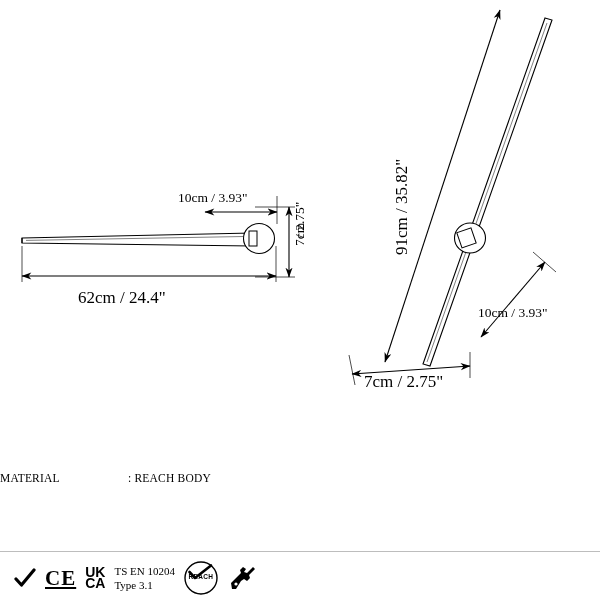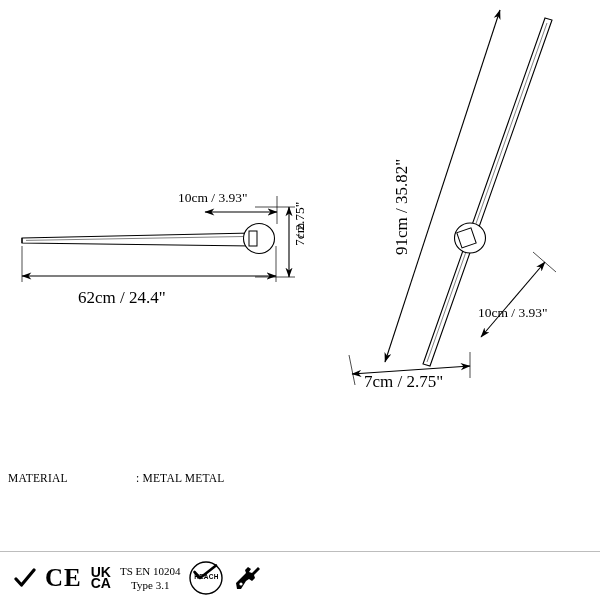--- a/index.html
+++ b/index.html
@@ -11,21 +11,21 @@
     color:#000000;
     overflow:hidden;
     position:relative;
   }
   #stage { position:absolute; left:0; top:0; width:600px; height:600px; }
   svg.layer { position:absolute; left:0; top:0; width:600px; height:600px; }
 
   
   .specs {
     position:absolute;
-    left:8px; top:470px;
+    left:0; top:470px;
     width:420px;
     font-family:"Liberation Serif", serif;
     font-size:11.5px;
     letter-spacing:0.2px;
   }
   .spec-row { display:flex; line-height:16px; }
   .spec-key { width:128px; white-space:nowrap; }
   .spec-val { white-space:nowrap; }
 
   
@@ -39,24 +39,25 @@
   .certs {
     position:absolute;
     left:14px; top:560px;
     height:36px;
     display:flex;
     align-items:center;
     gap:9px;
   }
   .ce {
     font-family:"Liberation Serif", serif;
-    font-size:25px;
+    font-size:21px;
     font-weight:bold;
     letter-spacing:1px;
     line-height:26px;
+    text-decoration:underline;
   }
   .ukca {
     font-family:"Liberation Sans", sans-serif;
     font-size:14px;
     font-weight:bold;
     line-height:11px;
     text-align:center;
   }
   .tsen {
     font-family:Liberation Serif, serif;
@@ -163,21 +164,21 @@
   <div class="dimlabel t-10a">10cm / 3.93"</div>
   <div class="dimlabel t-7a">7cm</div>
   <div class="dimlabel t-275a">/ 2.75"</div>
   <div class="dimlabel t-91">91cm / 35.82"</div>
   <div class="dimlabel t-10b">10cm / 3.93"</div>
   <div class="dimlabel t-7b">7cm / 2.75"</div>
 
   <div class="specs">
     <div class="spec-row">
       <div class="spec-key">MATERIAL</div>
-      <div class="spec-val">: METAL METAL</div>
+      <div class="spec-val">: REACH BODY</div>
     </div>
   </div>
 
   <div class="sep"></div>
 
   <div class="certs">
 
     <div class="tickbox">
       <svg viewBox="0 0 22 22" width="22" height="22">
         <path d="M2 12 L7.5 18 L20 3" fill="none" stroke="#000" stroke-width="3.2" stroke-linecap="round" stroke-linejoin="round"></path>
@@ -186,21 +187,21 @@
 
     <div class="ce">CE</div>
 
     <div class="ukca">
       <div>UK</div>
       <div>CA</div>
     </div>
 
     <div class="tsen">
       <div>TS EN 10204</div>
-      <div style="text-align:center;">Type 3.1</div>
+      <div style="text-align:left;">Type 3.1</div>
     </div>
 
     <div class="reach">
       <svg viewBox="0 0 34 34" width="34" height="34">
         <circle cx="17" cy="17" r="16" fill="none" stroke="#000" stroke-width="1.4"></circle>
         <path d="M5.5 11 L11 17 L27 4.5" fill="none" stroke="#000" stroke-width="2.6" stroke-linecap="round" stroke-linejoin="round"></path>
       </svg>
       <div class="badge-text">REACH</div>
     </div>
 

